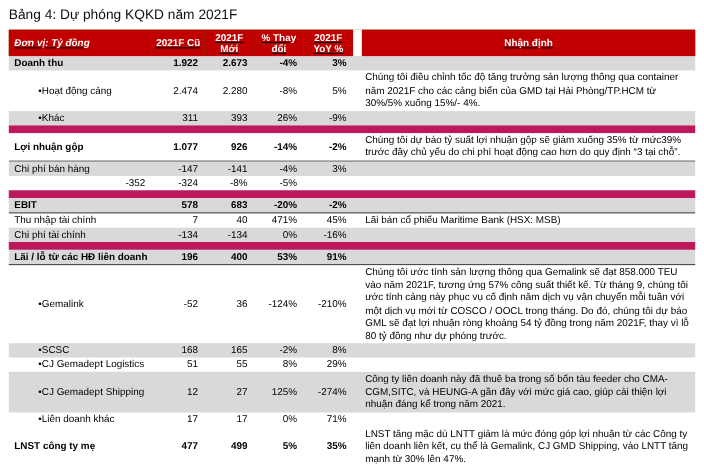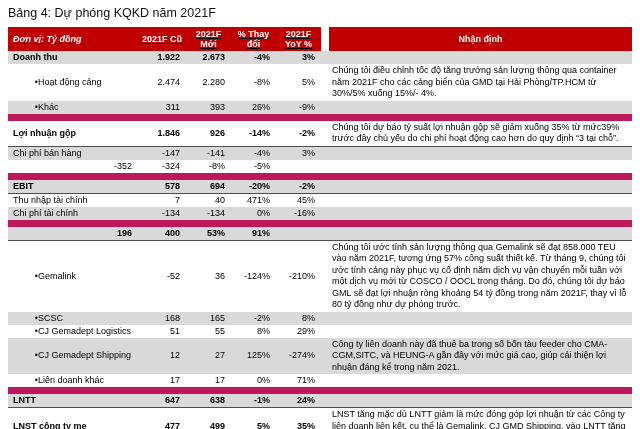--- a/index.html
+++ b/index.html
@@ -82,21 +82,21 @@
     <div class="num">26%</div>
     <div class="num">-9%</div>
     <div></div>
     <div class="comment"></div>
   </div>
         <div class="row bold lines">
     <div class="labelcell">
             <span class="bullet"></span>
             <span class="labeltext">Lợi nhuận gộp</span>
           </div>
-    <div class="num">1.846</div>
+    <div class="num">1.077</div>
     <div class="num">926</div>
     <div class="num">-14%</div>
     <div class="num">-2%</div>
     <div></div>
     <div class="comment">Chúng tôi dự báo tỷ suất lợi nhuận gộp sẽ giảm xuống 35% từ mức39% trước đây chủ yếu do chi phí hoạt động cao hơn do quy định “3 tại chỗ”.</div>
   </div>
         <div class="row shade">
     <div class="labelcell">
             <span class="bullet"></span>
             <span class="labeltext">Chi phí bán hàng</span>
@@ -115,50 +115,55 @@
     <div class="num">-5%</div>
     <div></div>
     <div class="comment"></div>
   </div>
         <div class="row shade bold lines">
     <div class="labelcell">
             <span class="bullet"></span>
             <span class="labeltext">EBIT</span>
           </div>
     <div class="num">578</div>
-    <div class="num">694</div>
+    <div class="num">683</div>
     <div class="num">-20%</div>
     <div class="num">-2%</div>
     <div></div>
     <div class="comment"></div>
   </div>
         <div class="row">
     <div class="labelcell">
             <span class="bullet"></span>
             <span class="labeltext">Thu nhập tài chính</span>
           </div>
     <div class="num">7</div>
     <div class="num">40</div>
     <div class="num">471%</div>
     <div class="num">45%</div>
     <div></div>
+    <div class="comment">Lãi bán cổ phiếu Maritime Bank (HSX: MSB)</div>
   </div>
         <div class="row shade">
     <div class="labelcell">
             <span class="bullet"></span>
             <span class="labeltext">Chi phí tài chính</span>
           </div>
     <div class="num">-134</div>
     <div class="num">-134</div>
     <div class="num">0%</div>
     <div class="num">-16%</div>
     <div></div>
     <div class="comment"></div>
   </div>
         <div class="row shade bold lines">
+    <div class="labelcell">
+            <span class="bullet"></span>
+            <span class="labeltext">Lãi / lỗ từ các HĐ liên doanh</span>
+          </div>
     <div class="num">196</div>
     <div class="num">400</div>
     <div class="num">53%</div>
     <div class="num">91%</div>
     <div></div>
     <div class="comment"></div>
   </div>
         <div class="row sub">
     <div class="labelcell">
             <span class="bullet">•</span>
@@ -212,32 +217,20 @@
             <span class="bullet">•</span>
             <span class="labeltext">Liên doanh khác</span>
           </div>
     <div class="num">17</div>
     <div class="num">17</div>
     <div class="num">0%</div>
     <div class="num">71%</div>
     <div></div>
     <div class="comment"></div>
   </div>
-        <div class="row shade bold lines">
-    <div class="labelcell">
-            <span class="bullet"></span>
-            <span class="labeltext">LNTT</span>
-          </div>
-    <div class="num">647</div>
-    <div class="num">638</div>
-    <div class="num">-1%</div>
-    <div class="num">24%</div>
-    <div></div>
-    <div class="comment"></div>
-  </div>
         <div class="row bold">
     <div class="labelcell">
             <span class="bullet"></span>
             <span class="labeltext">LNST công ty mẹ</span>
           </div>
     <div class="num">477</div>
     <div class="num">499</div>
     <div class="num">5%</div>
     <div class="num">35%</div>
     <div></div>

